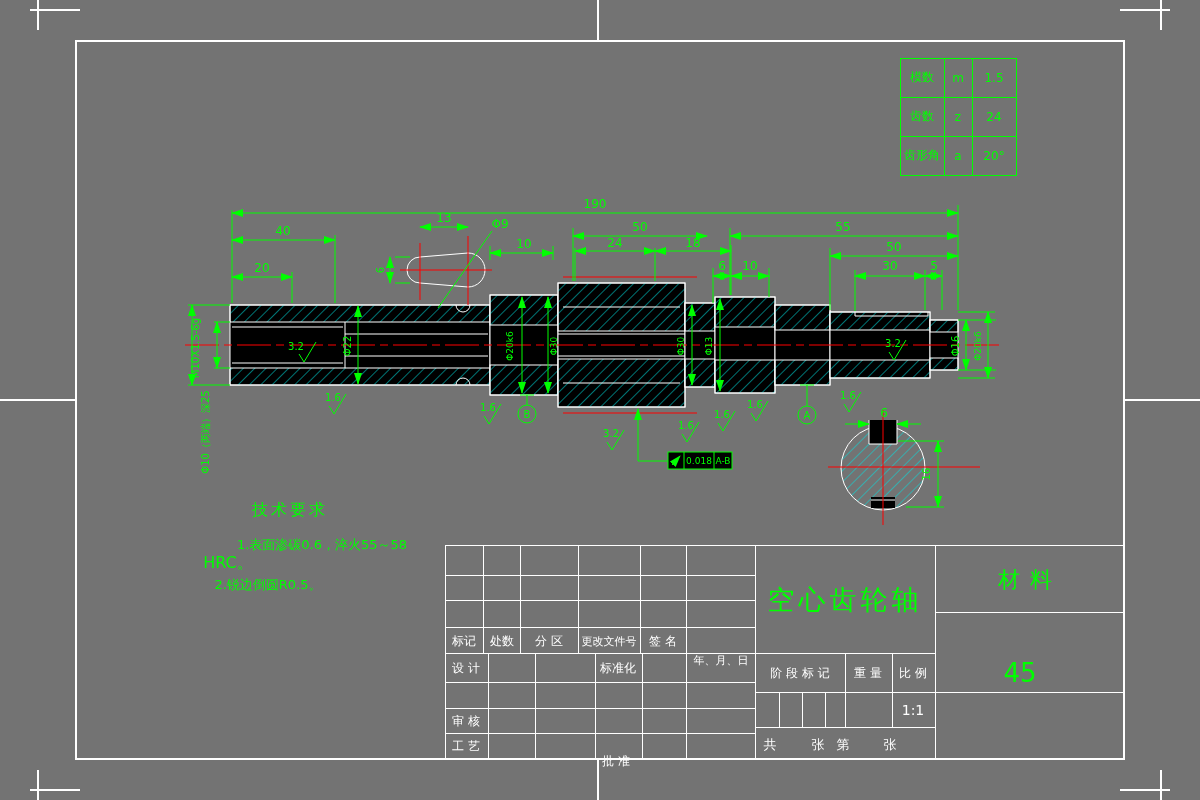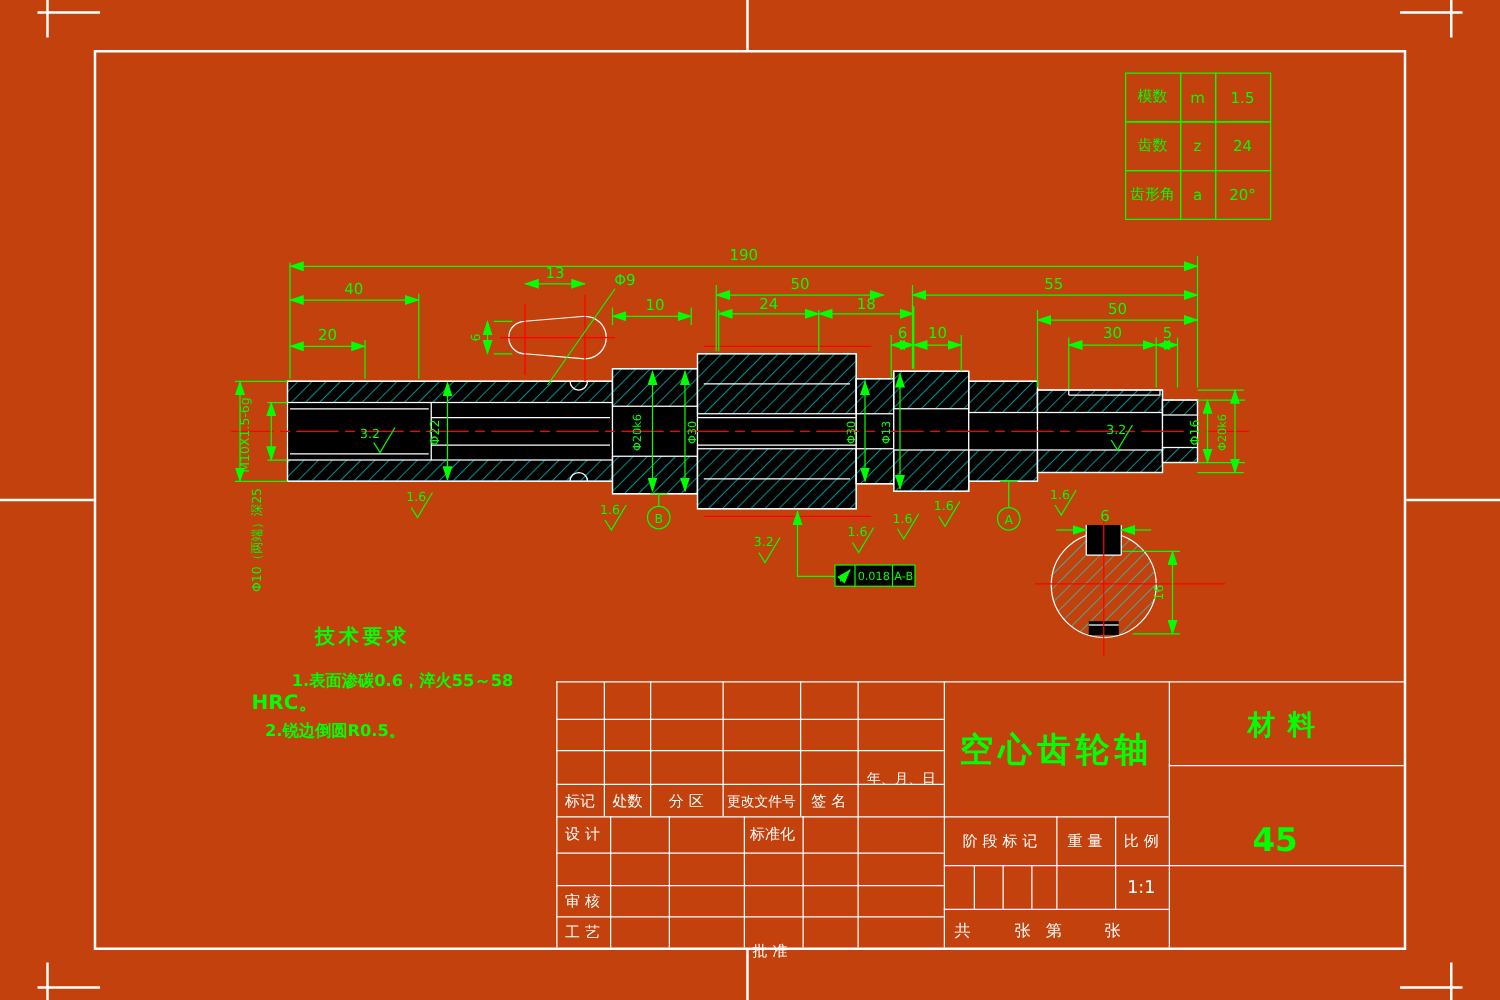--- a/index.html
+++ b/index.html
@@ -1,22 +1,22 @@
 <!DOCTYPE html>
 <html><head>
 <meta charset="utf-8">
 <style>
   html,body{margin:0;padding:0;background:#000;}
-  #stage{position:relative;width:1200px;height:800px;background:#c2410c;overflow:hidden;
+  #stage{position:relative;width:1200px;height:800px;background:#737373;overflow:hidden;
          font-family:"DejaVu Sans",sans-serif;}
   .wl{position:absolute;background:#fff;}
   .abs{position:absolute;}
   .tbl{position:absolute;color:#fff;font-size:12px;transform:translate(-50%,-50%);white-space:nowrap;}
   .tbl.sm{font-size:11px;}
-  .gtx{position:absolute;color:#00ff00;transform:translate(-50%,-50%);white-space:nowrap;font-weight:bold;}
+  .gtx{position:absolute;color:#00ff00;transform:translate(-50%,-50%);white-space:nowrap;}
   .ptable{position:absolute;left:900px;top:58px;display:grid;
           grid-template-columns:44px 28px 44px;grid-auto-rows:39px;}
   .ptable>div{border:1px solid #00ff00;color:#00ff00;font-size:12px;
               display:flex;align-items:center;justify-content:center;margin:-0.5px;}
   svg text{font-family:"DejaVu Sans",sans-serif;}
   .dt{fill:#00ff00;font-size:12px;text-anchor:middle;}
   .dts{fill:#00ff00;font-size:10px;text-anchor:middle;}
   .dtx{fill:#00ff00;font-size:9px;text-anchor:middle;}
 </style>
 </head>
@@ -283,21 +283,21 @@
     <div class="wl" style="left:802px;top:692px;width:1px;height:35px"></div>
     <div class="wl" style="left:825px;top:692px;width:1px;height:35px"></div>
     <div class="wl" style="left:845px;top:653px;width:1px;height:74px"></div>
     <div class="wl" style="left:892px;top:653px;width:1px;height:74px"></div>
 
     <span class="tbl" style="left:464px;top:641px;">标记</span>
     <span class="tbl" style="left:502px;top:641px;">处数</span>
     <span class="tbl" style="left:549px;top:641px;">分 区</span>
     <span class="tbl sm" style="left:609px;top:641px;">更改文件号</span>
     <span class="tbl" style="left:663px;top:641px;">签 名</span>
-    <span class="tbl sm" style="left:721px;top:623px;text-align:center;">年、月、日</span>
+    <span class="tbl sm" style="left:721px;top:660px;text-align:center;">年、月、日</span>
 
     <span class="tbl" style="left:466px;top:668px;">设 计</span>
     <span class="tbl" style="left:618px;top:668px;">标准化</span>
     <span class="tbl" style="left:466px;top:721px;">审 核</span>
     <span class="tbl" style="left:466px;top:746px;">工 艺</span>
     <span class="tbl" style="left:616px;top:746px;margin-top:15px;">批 准</span>
 
     <span class="tbl" style="left:800px;top:673px;">阶 段 标 记</span>
     <span class="tbl" style="left:868px;top:673px;">重 量</span>
     <span class="tbl" style="left:913px;top:673px;">比 例</span>

